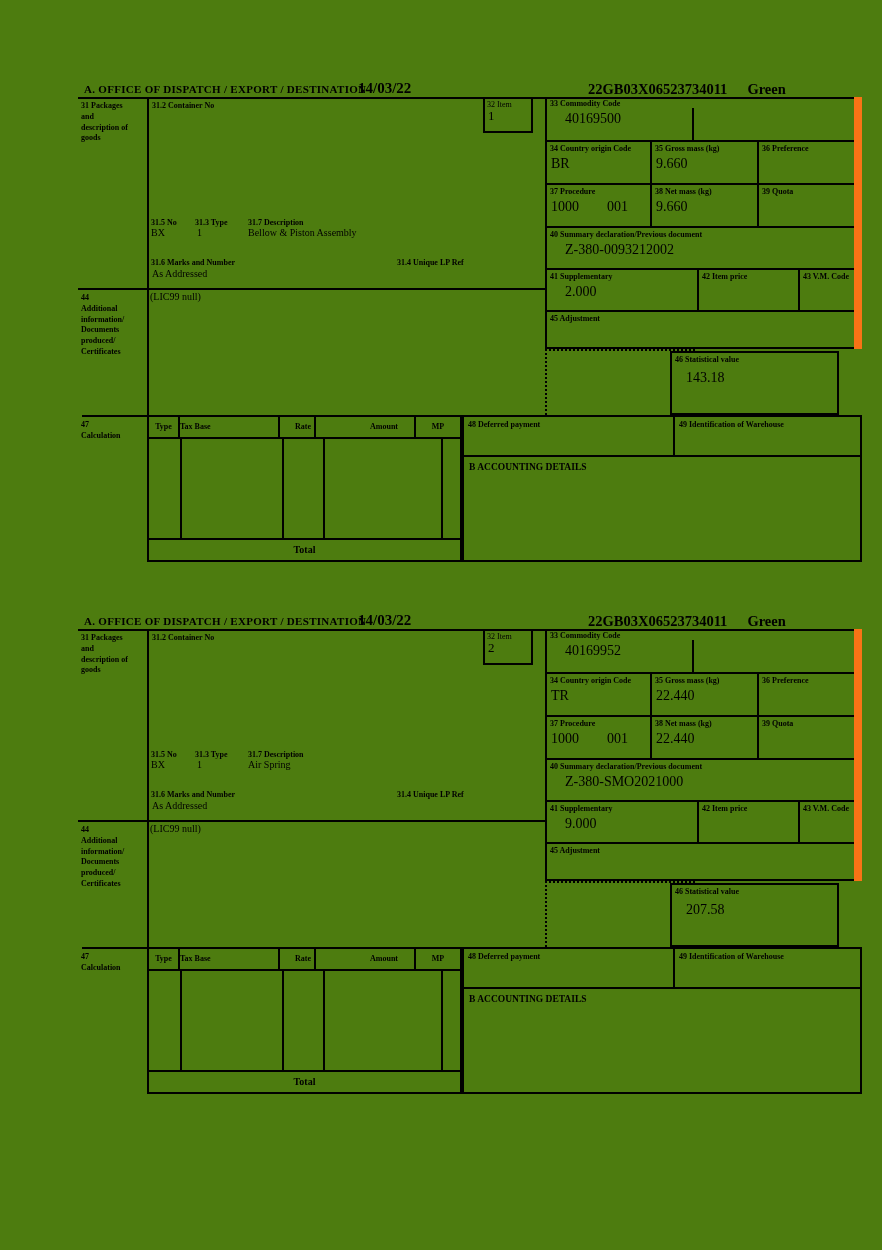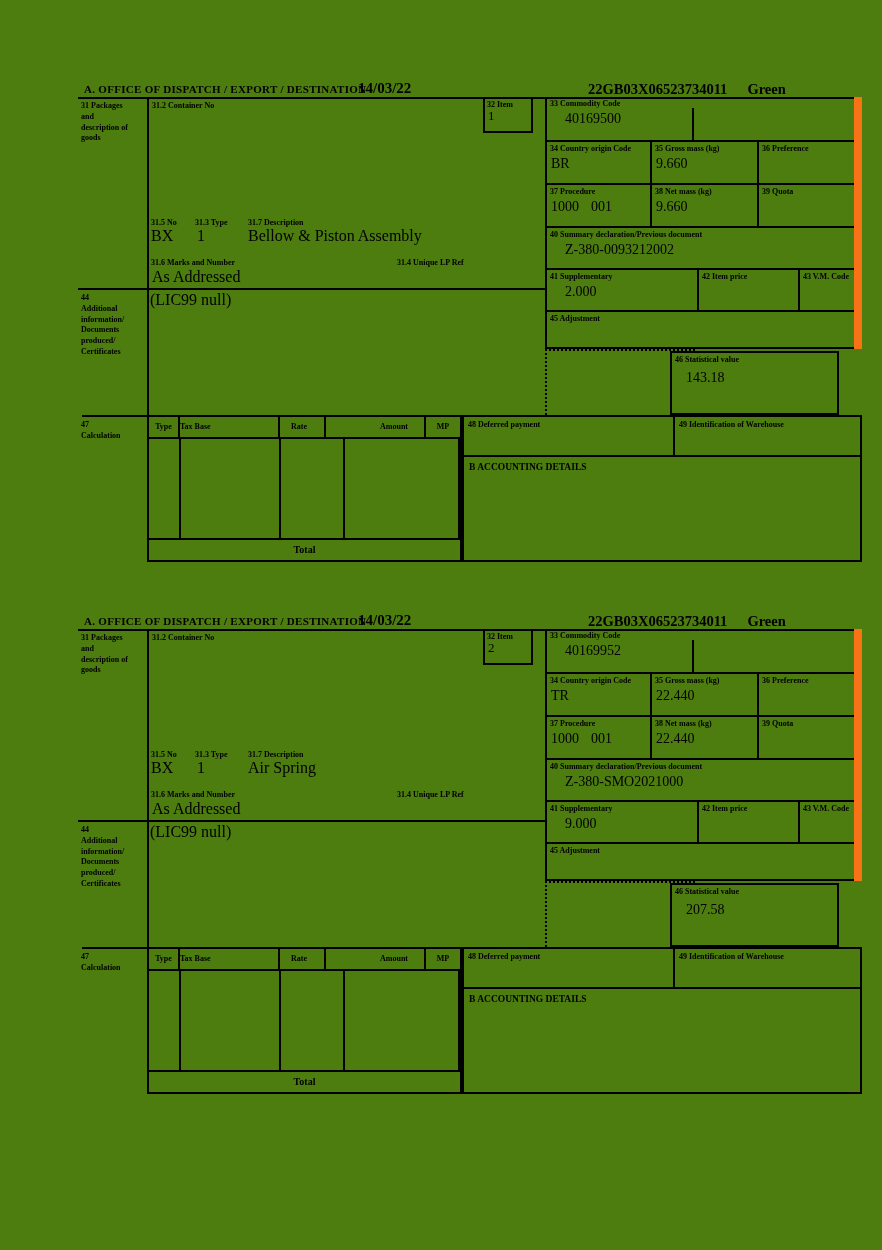--- a/index.html
+++ b/index.html
@@ -4,35 +4,35 @@
 <style>
   html,body{margin:0;padding:0;background:#fff}
   #page{position:relative;width:882px;height:1250px;background:#4d7c0f;color:#000;
         font-family:"Liberation Serif","DejaVu Serif",serif;overflow:hidden}
   .block{position:absolute;left:78px;width:784px;height:486px}
   .b0{top:80px}.b1{top:612px}
   .abs{position:absolute}
   .hline,.vline{position:absolute;background:#000}
   .lbl{position:absolute;font-size:8px;font-weight:bold;line-height:1.35;white-space:nowrap}
   .wrap{white-space:normal}
-  .val{font-size:16px;line-height:1.1;white-space:nowrap}
+  .val{font-size:10px;line-height:1.1;white-space:nowrap}
 
   
   .hdr-office{left:6px;top:3px;font-size:11px;font-weight:bold;letter-spacing:.3px;white-space:nowrap}
   .hdr-date{left:280px;top:0;font-size:15px;font-weight:bold}
   .hdr-mrn{left:510px;top:1px;font-size:14.5px;font-weight:bold;white-space:nowrap}
   .hdr-routing{margin-left:20px}
   .hline-top{left:0;top:17px;width:784px;height:2px}
 
   
   .vline-left-col{left:69px;top:17px;width:2px;height:320px}
   .lbl-31{left:3px;top:21px;width:48px}
   .lbl-31-2{left:74px;top:21px}
   .box-32{position:absolute;left:405px;top:17px;width:50px;height:36px;border:2px solid #000;box-sizing:border-box}
-  .box-32 .lbl32{font-size:8px;font-weight:bold;padding:1px 0 0 2px}
+  .box-32 .lbl32{font-size:8px;font-weight:normal;padding:1px 0 0 2px}
   .box-32 .v32{font-size:13px;padding-left:3px;line-height:1}
   .lbl-31-5{left:73px;top:138px}
   .lbl-31-3{left:117px;top:138px}
   .lbl-31-7{left:170px;top:138px}
   .val-pkg-no{position:absolute;left:73px;top:147px}
   .val-pkg-type{position:absolute;left:119px;top:147px}
   .val-desc{position:absolute;left:170px;top:147px}
   .lbl-31-6{left:73px;top:178px}
   .lbl-31-4{left:319px;top:178px}
   .val-marks{position:absolute;left:74px;top:188px}
@@ -48,41 +48,41 @@
   .row40,.row41{height:40px}
   .row45{height:35px}
   .row-flex{display:flex}
   .cell{border-right:2px solid #000;box-sizing:border-box}
   .cell:last-child{border-right:none;flex:1}
   .c-a{width:105px}.c-b{width:107px}
   .c-d{width:152px}.c-e{width:101px}
   .cell-lbl{font-size:8px;font-weight:bold;padding:2px 0 0 3px;white-space:nowrap}
   .cell-val{font-size:14px;padding:3px 0 0 4px;line-height:1.1;white-space:nowrap}
   .indent{padding-left:18px}
-  .proc2{margin-left:12px}
+  .proc2{margin-left:28px}
   .code-tick{position:absolute;left:145px;top:11px;width:2px;height:32px;background:#000}
 
   
   .dot-top{position:absolute;left:467px;top:269px;width:150px;height:0;border-top:2px dotted #000}
   .dot-left{position:absolute;left:467px;top:269px;width:0;height:66px;border-left:2px dotted #000}
   .box-46{position:absolute;left:592px;top:271px;width:169px;height:64px;border:2px solid #000;box-sizing:border-box}
   .box-46 .cell-val{padding:6px 0 0 14px}
 
   
   .hline-47{left:4px;top:335px;width:780px;height:2px}
   .lbl-47{left:3px;top:340px;width:46px}
   .calc{position:absolute;left:69px;top:337px;width:315px;border-left:2px solid #000;border-right:2px solid #000;border-bottom:2px solid #000;box-sizing:border-box}
   .calc-head{display:flex;height:20px;border-bottom:2px solid #000}
   .calc-body{display:flex;height:99px;border-bottom:2px solid #000}
   .ch{font-size:8px;font-weight:bold;padding-top:5px;box-sizing:border-box}
   .ch,.cb{border-right:2px solid #000}
   .ch:last-child,.cb:last-child{border-right:none;flex:1}
   .w-type{width:31px;text-align:center}
   .w-tax{width:100px;text-align:left}
-  .w-rate{width:46px;text-align:right;padding-right:17px}
+  .w-rate{width:36px;text-align:right;padding-right:3px}
   .w-amt{width:100px;text-align:right;padding-right:16px}
   .w-mp{text-align:center}
   .calc-total{height:20px;text-align:center;font-size:10px;font-weight:bold;padding-top:4px;box-sizing:border-box}
   .b48{position:absolute;left:384px;top:337px;width:211px;height:40px;border-left:2px solid #000;border-bottom:2px solid #000;box-sizing:border-box}
   .b49{position:absolute;left:595px;top:337px;width:189px;height:40px;border-left:2px solid #000;border-right:2px solid #000;border-bottom:2px solid #000;box-sizing:border-box}
   .bacct{position:absolute;left:384px;top:377px;width:400px;height:105px;border-left:2px solid #000;border-right:2px solid #000;border-bottom:2px solid #000;box-sizing:border-box}
   .bacct-lbl{font-size:9.5px;font-weight:bold;padding:5px 0 0 5px}
   .b48 .cell-lbl,.b49 .cell-lbl{padding:3px 0 0 4px}
 </style>
 </head>

